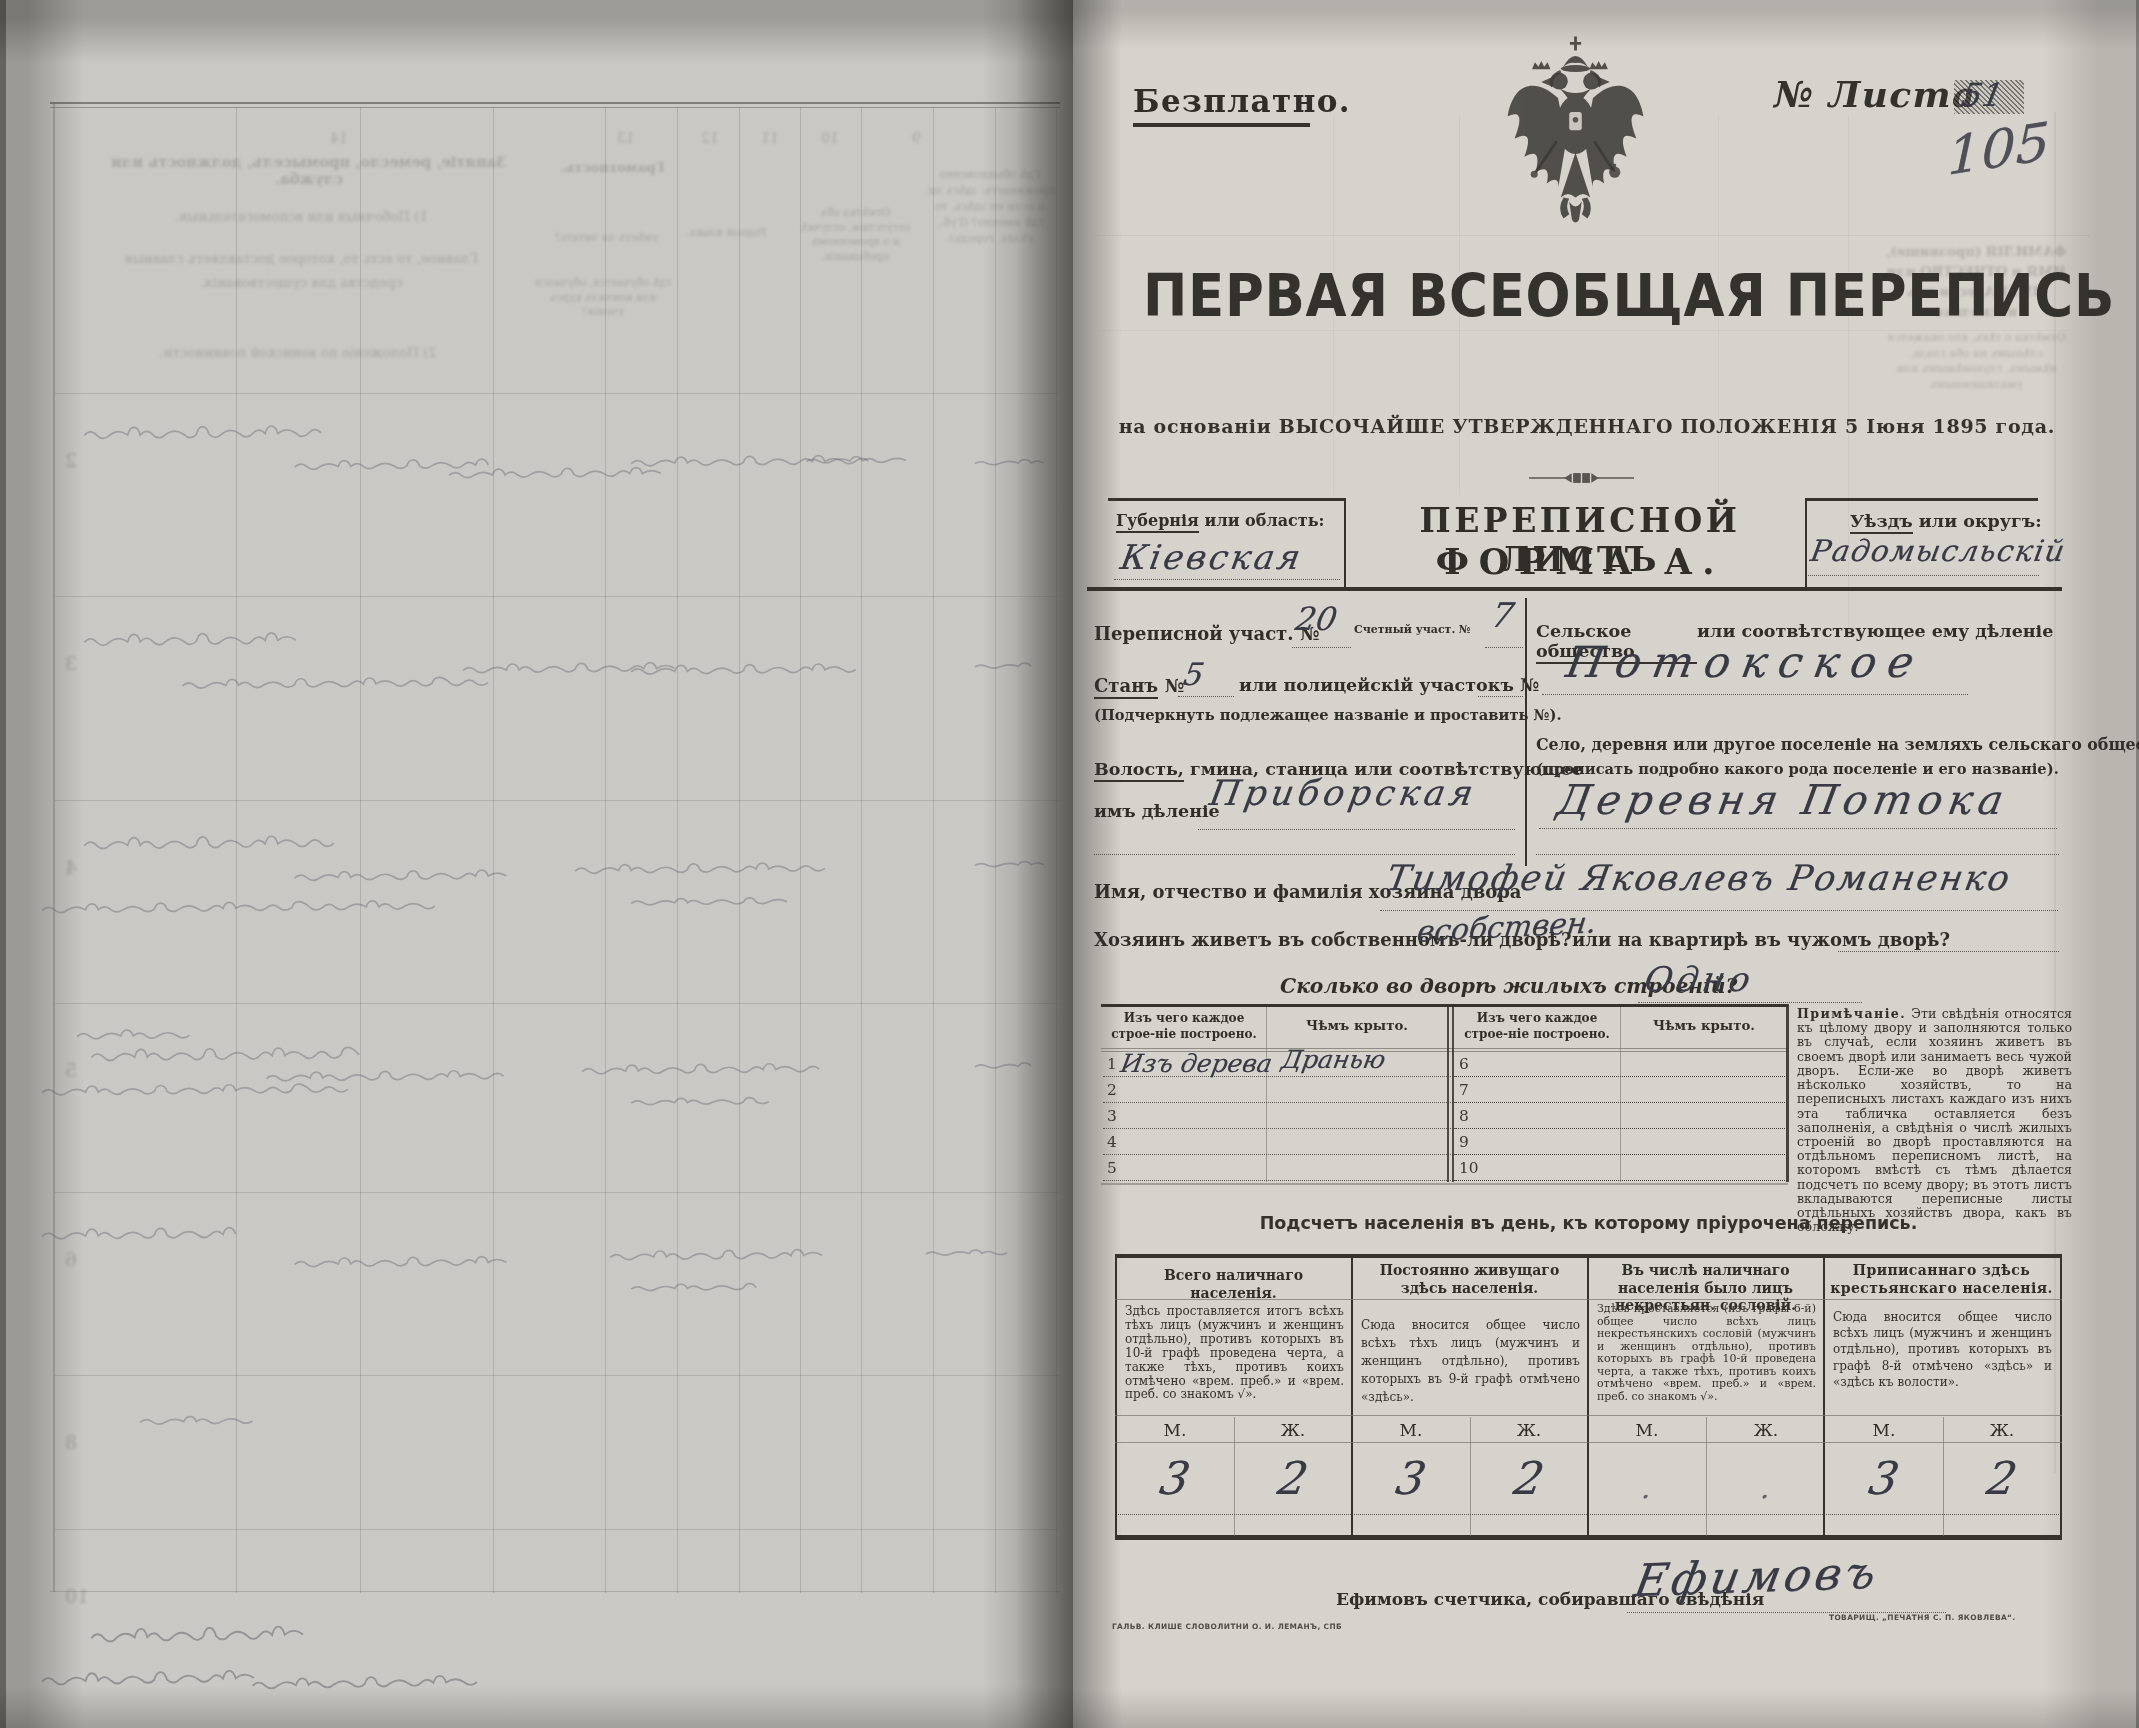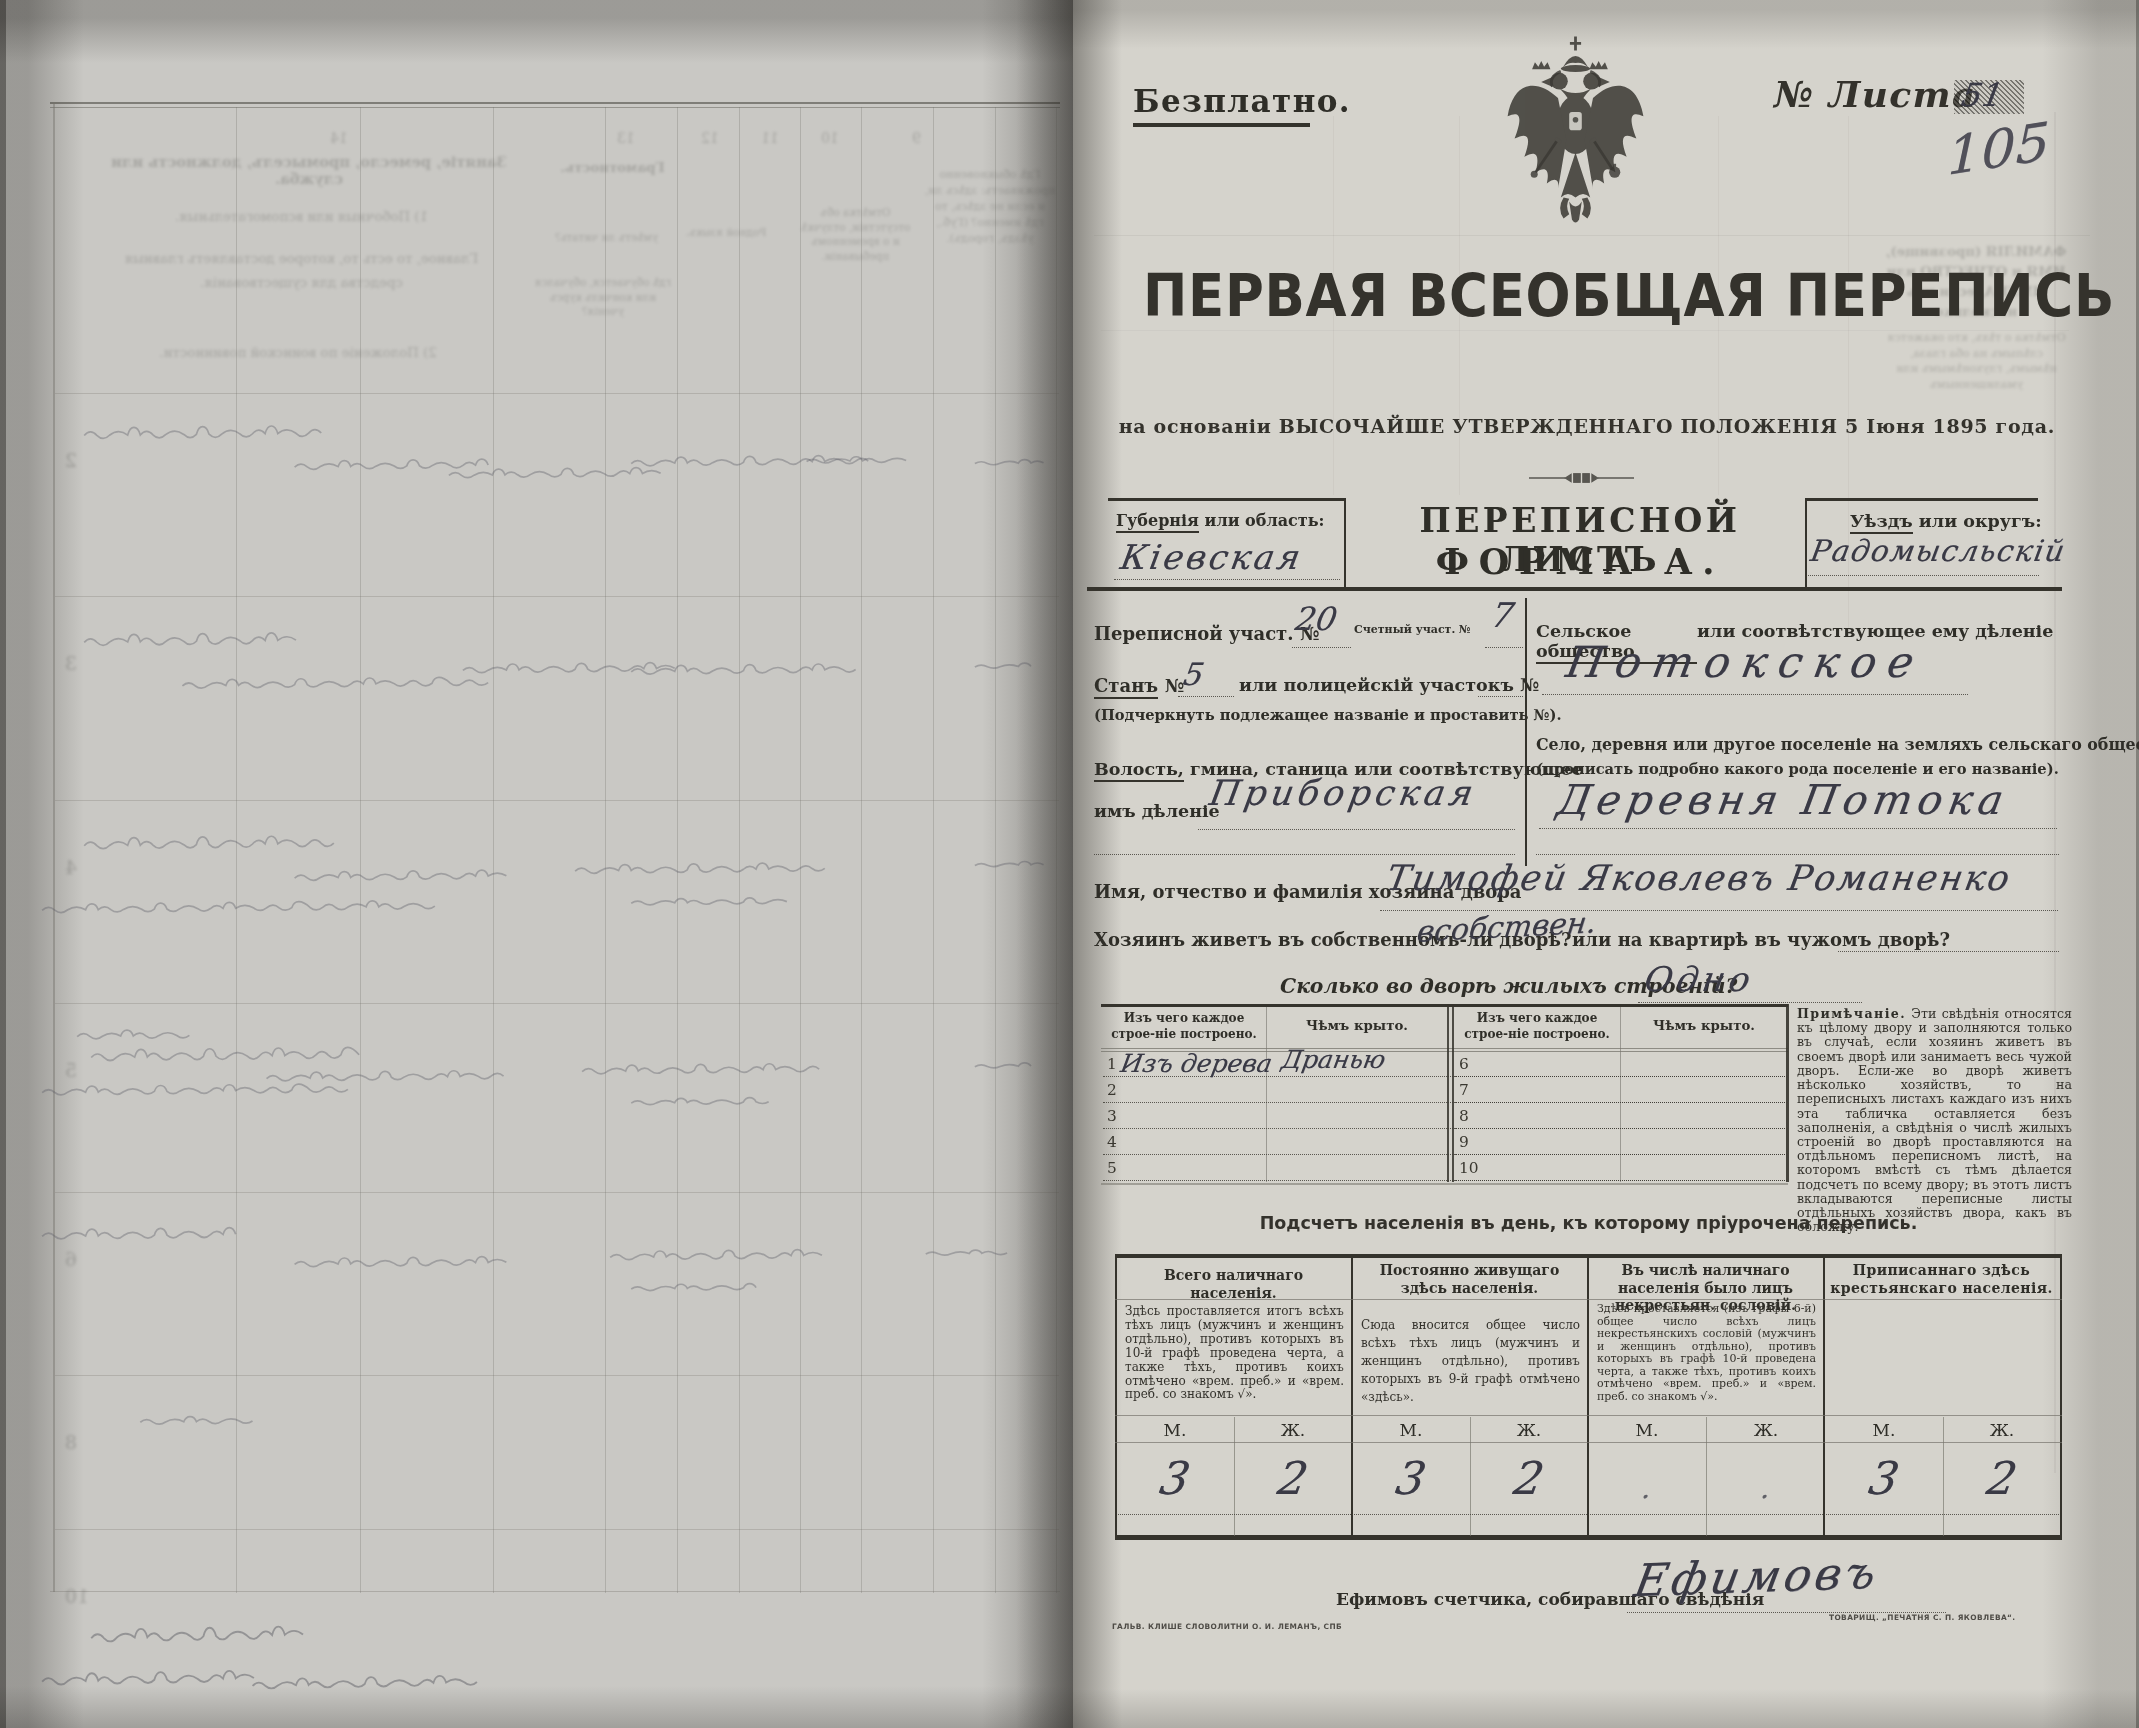--- a/index.html
+++ b/index.html
@@ -354,20 +354,21 @@
     <div class="abs hw tt-val" style="left:398px;top:1452px;width:116px;text-align:center">2</div>
 
     <div class="abs tt-title" style="left:521px;top:1262px;width:223px">Въ числѣ наличнаго населенія было лицъ некрестьян. сословій.</div>
     <div class="abs tt-desc" style="left:524px;top:1303px;width:219px;font-size:11px;line-height:1.14">Здѣсь проставляется (изъ графы 6-й) общее число всѣхъ лицъ некрестьянскихъ сословій (мужчинъ и женщинъ отдѣльно), противъ которыхъ въ графѣ 10-й проведена черта, а также тѣхъ, противъ коихъ отмѣчено «врем. преб.» и «врем. преб. со знакомъ √».</div>
     <div class="abs tt-mf" style="left:516px;top:1420px;width:116px">М.</div>
     <div class="abs tt-mf" style="left:635px;top:1420px;width:116px">Ж.</div>
     <div class="abs hw" style="left:516px;top:1472px;width:116px;text-align:center;font-size:28px;opacity:.75">.</div>
     <div class="abs hw" style="left:635px;top:1472px;width:116px;text-align:center;font-size:28px;opacity:.75">.</div>
 
     <div class="abs tt-title" style="left:757px;top:1262px;width:223px;letter-spacing:0.4px">Приписаннаго здѣсь крестьянскаго населенія.</div>
+    <div class="abs tt-desc" style="left:760px;top:1309px;width:219px;line-height:1.35">Сюда вносится общее число всѣхъ лицъ (мужчинъ и женщинъ отдѣльно), противъ которыхъ въ графѣ 8-й отмѣчено «здѣсь» и «здѣсь къ волости».</div>
     <div class="abs tt-mf" style="left:753px;top:1420px;width:116px">М.</div>
     <div class="abs tt-mf" style="left:871px;top:1420px;width:116px">Ж.</div>
     <div class="abs hw tt-val" style="left:753px;top:1452px;width:116px;text-align:center">3</div>
     <div class="abs hw tt-val" style="left:871px;top:1452px;width:116px;text-align:center">2</div>
 
     <div class="abs lbl" style="left:263px;top:1589px;font-size:17px">Ефимовъ счетчика, собиравшаго свѣдѣнія</div>
     <div class="abs hw" style="left:563px;top:1550px;font-size:45px;letter-spacing:3.5px;transform:skewX(-12deg) rotate(-2deg)">Ефимовъ</div>
     <div class="abs dots" style="left:554px;top:1612px;width:319px"></div>
 
     <div class="abs imprint" style="left:39px;top:1622px">ГАЛЬВ. КЛИШЕ СЛОВОЛИТНИ О. И. ЛЕМАНЪ, СПБ</div>

